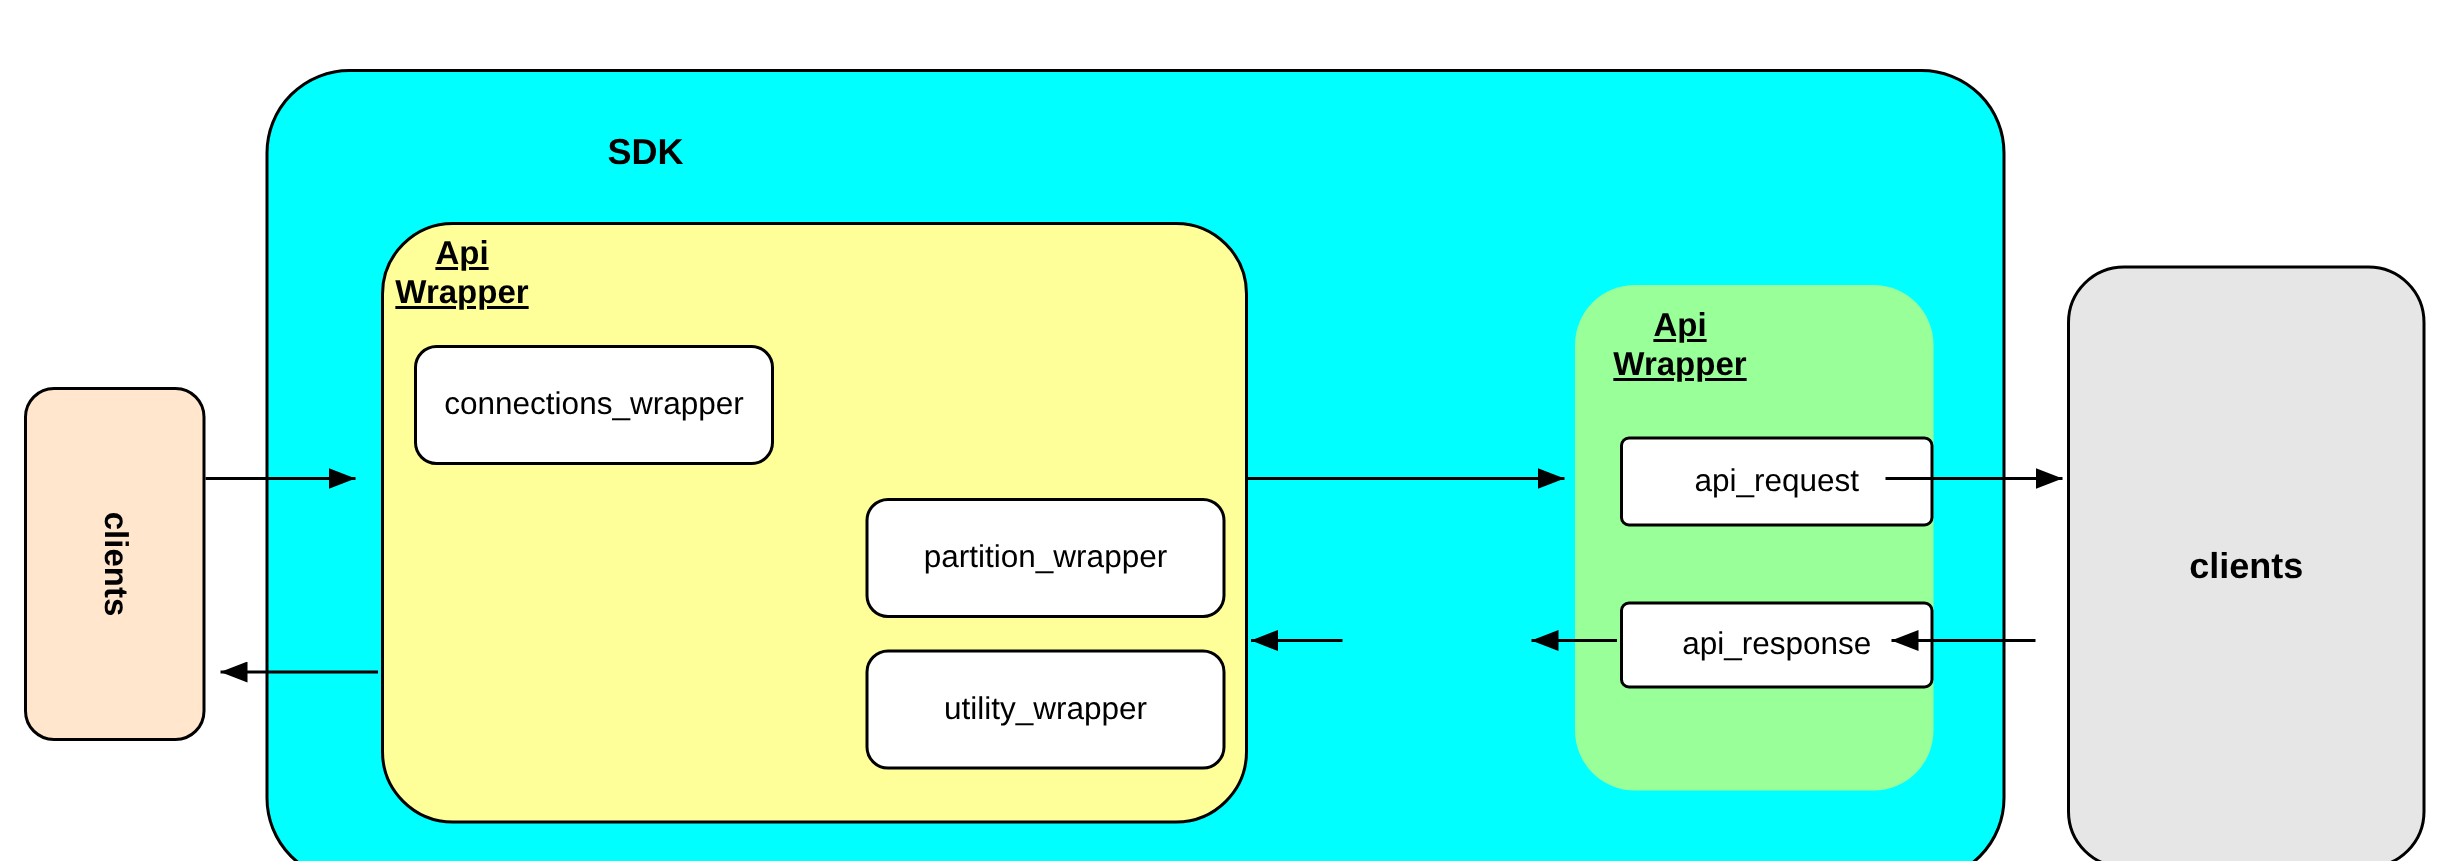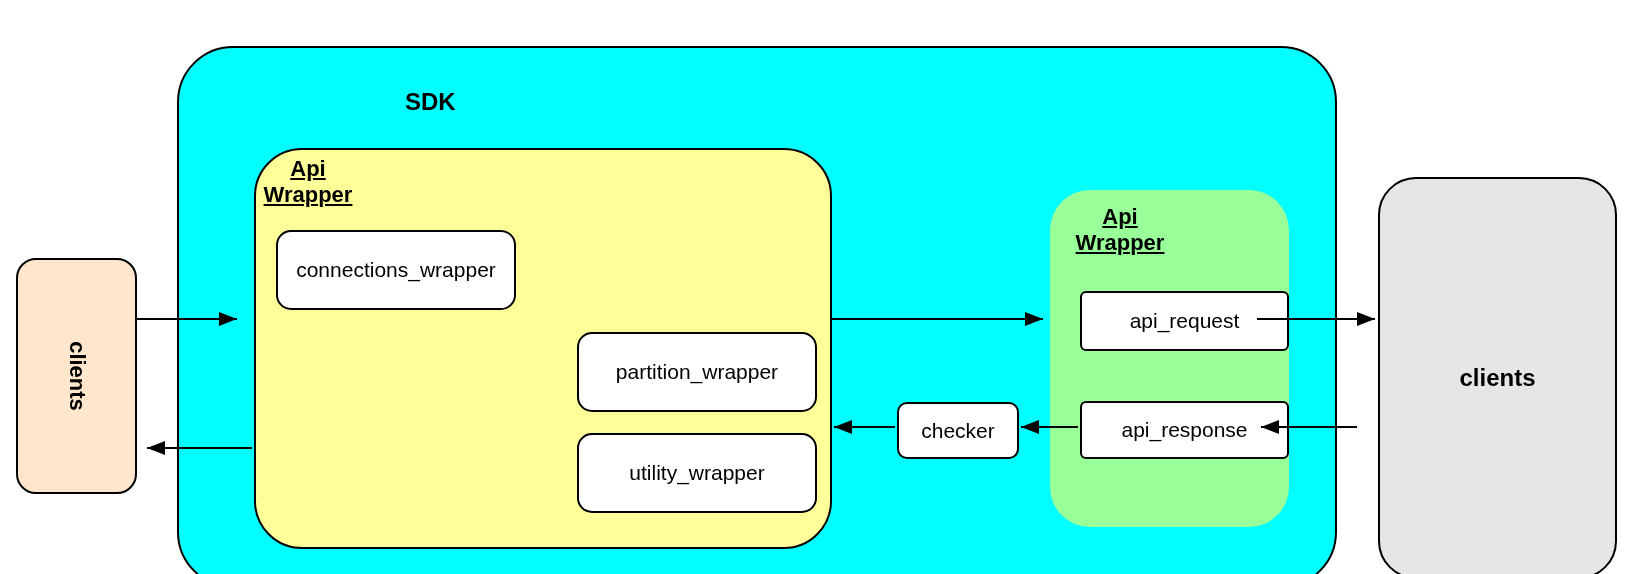--- a/index.html
+++ b/index.html
@@ -160,23 +160,20 @@
         <span>connections_wrapper</span>
       </div>
       <div class="module m-col2 m-row2">
         <span>partition_wrapper</span>
       </div>
       <div class="module m-col2 m-row3">
         <span>utility_wrapper</span>
       </div>
     </div>
 
-    <div class="node checker" style="left:718px; top:354px;">
-      <span>checker</span>
-    </div>
 
     <div class="api-gateway" style="left:871px; top:142px;">
       <div class="two-line api-gateway-label">
         <span>Api</span>
         <span>Wrapper</span>
       </div>
       <div class="gw-box gw-request">
         <span>api_request</span>
       </div>
       <div class="gw-box gw-response">

